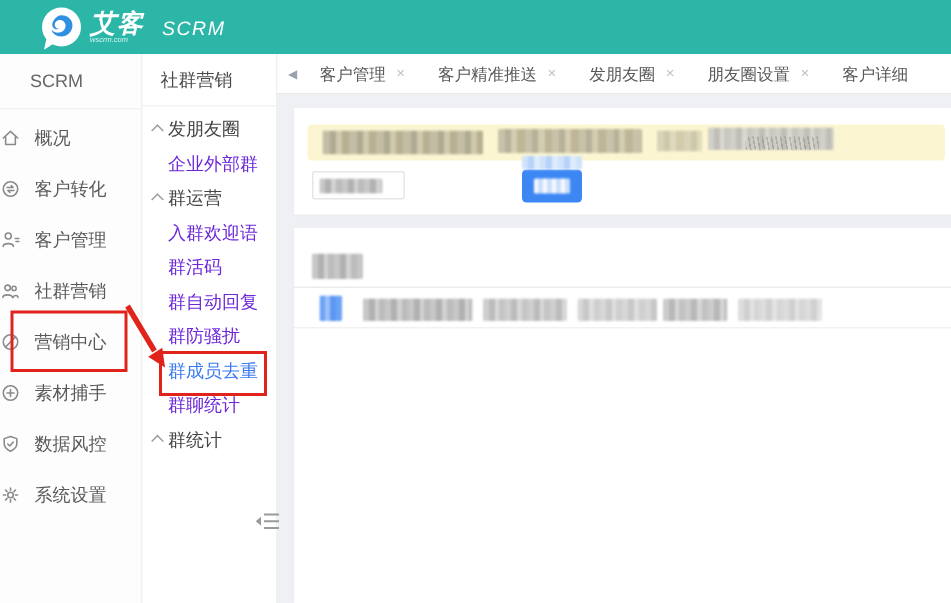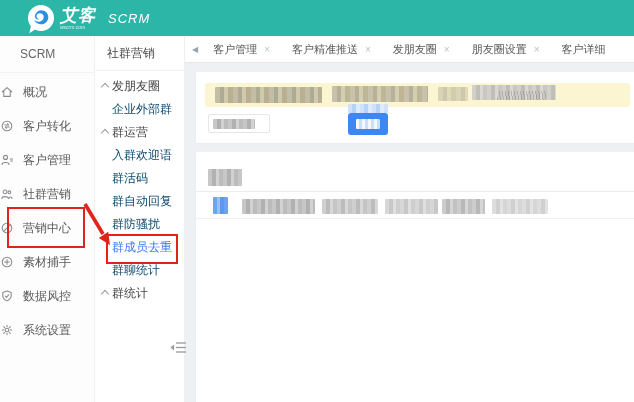--- a/index.html
+++ b/index.html
@@ -29,21 +29,21 @@
   .side-item .ic{width:14px;height:14px;margin-right:9px;flex:0 0 auto;display:flex;}
   .side-item svg{stroke:#8a8a8a;fill:none;stroke-width:1.2;stroke-linecap:round;stroke-linejoin:round;}
   
   .submenu{position:absolute;left:95px;top:36px;width:90px;bottom:0;background:#fff;
     border-right:1px solid #efefef;box-sizing:border-box;}
   .submenu-header{height:34px;line-height:34px;padding-left:12px;font-size:12px;color:#4a4a4a;
     border-bottom:1px solid #f3f3f3;}
   .sub-list{padding-top:4px;}
   .sub-row{position:relative;height:23px;line-height:23px;padding-left:17px;font-size:12px;cursor:pointer;white-space:nowrap;}
   .sub-row.group{color:#454545;}
-  .sub-row.child{color:#0c4a6e;}
+  .sub-row.child{color:#6d28d9;}
   .sub-row.active{color:#3a7af0;}
   .caret{position:absolute;left:7px;top:9px;width:5px;height:5px;
     border-left:1px solid #9c9c9c;border-top:1px solid #9c9c9c;transform:rotate(45deg);}
   
   .main{position:absolute;left:185px;top:36px;right:0;bottom:0;background:#eef0f4;}
   .tabbar{height:27px;background:#fff;border-bottom:1px solid #e7e7e7;
     display:flex;align-items:center;padding-left:5px;box-sizing:border-box;}
   .back-arrow{color:#9aa3ad;font-size:8px;margin:0 4px 0 2px;cursor:pointer;}
   .tab{display:flex;align-items:center;padding:0 11px;font-size:11px;color:#595959;height:100%;cursor:pointer;white-space:nowrap;}
   .tab .x{color:#b9c2cb;font-size:10px;margin-left:7px;cursor:pointer;}

